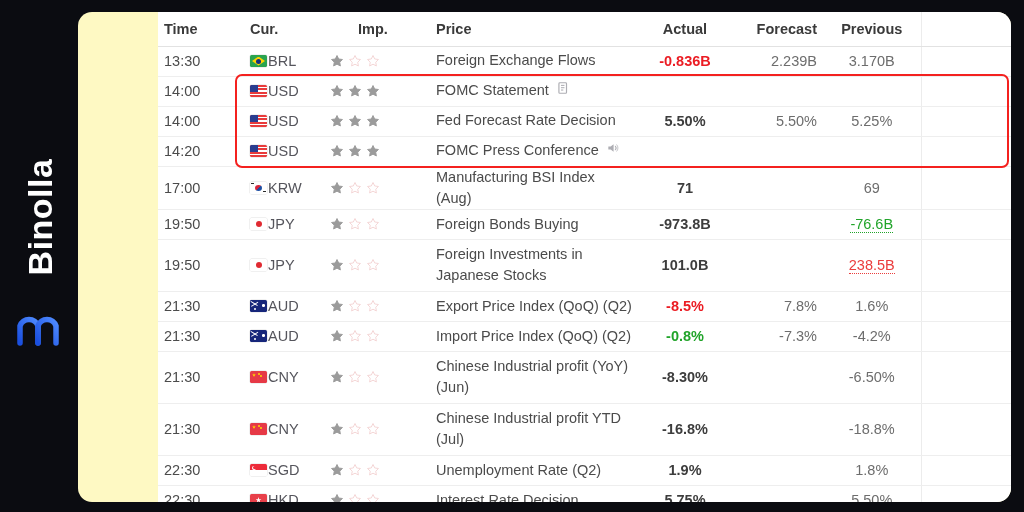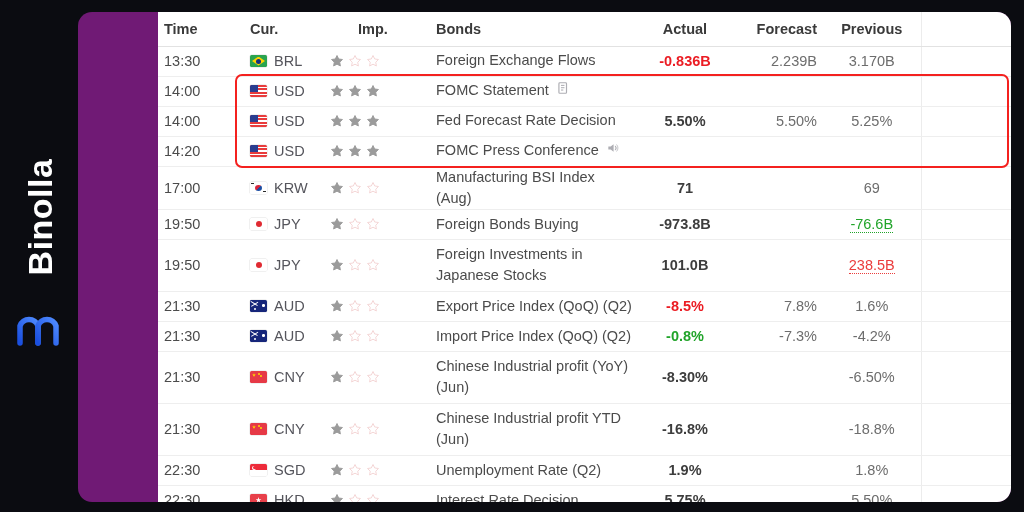--- a/index.html
+++ b/index.html
@@ -33,21 +33,21 @@
   .brand-mark {
     position: absolute; left: 15px; top: 306px;
     width: 46px; height: 40px;
   }
 
   
   .card {
     position: absolute;
     left: 78px; top: 12px;
     width: 933px; height: 490px;
-    background: #701a75;
+    background: #fef9c3;
     border-radius: 14px;
     overflow: hidden;
   }
 
   
   .cal-table {
     position: absolute;
     left: 80px; top: 0px;
     width: 853px;
     border-collapse: collapse;
@@ -91,21 +91,21 @@
 
   
   .v-bold   { font-weight: bold; color: #3d3d3d; }
   .v-red    { font-weight: bold; color: #eb1c23; }
   .v-green  { font-weight: bold; color: #21a42a; }
   .v-plain  { color: #6d6d6d; }
   .v-prev-green { color: #21a42a; border-bottom: 1px dotted #21a42a; }
   .v-prev-red   { color: #eb3d3d; border-bottom: 1px dotted #eb3d3d; }
 
   
-  .cur-wrap { display: flex; align-items: center; gap: 7px; }
+  .cur-wrap { display: flex; align-items: center; gap: 1px; }
   .flag {
     width: 17px; height: 12px; flex: 0 0 auto;
     border-radius: 1.5px;
     position: relative; overflow: hidden;
     box-shadow: 0 0 0 0.5px rgba(0,0,0,0.12);
   }
   .cur-code { color: #55555c; font-size: 14.5px; }
 
   
   .stars { display: flex; gap: 4px; align-items: center; }
@@ -147,21 +147,21 @@
     </div>
   </div>
 
   <div class="card">
     <table class="cal-table">
       <thead>
         <tr>
           <th class="col-time">Time</th>
           <th class="col-cur">Cur.</th>
           <th class="col-imp">Imp.</th>
-          <th class="col-event">Bonds</th>
+          <th class="col-event">Price</th>
           <th class="col-actual">Actual</th>
           <th class="col-forecast">Forecast</th>
           <th class="col-previous">Previous</th>
           <th class="col-pad"></th>
         </tr>
       </thead>
       <tbody id="tbody">
           <tr class="">
             <td class="col-time">13:30</td>
             <td class="col-cur">
@@ -526,21 +526,21 @@
                 </svg>
                 <svg class="star" viewBox="0 0 24 24" aria-hidden="true">
                   <path d="M12 2.6l2.9 5.9 6.5.95-4.7 4.6 1.1 6.45L12 17.45 6.2 20.5l1.1-6.45-4.7-4.6 6.5-.95z" fill="none" stroke="#f3d3d3" stroke-width="1.6" stroke-linejoin="round"></path>
                 </svg>
                 <svg class="star" viewBox="0 0 24 24" aria-hidden="true">
                   <path d="M12 2.6l2.9 5.9 6.5.95-4.7 4.6 1.1 6.45L12 17.45 6.2 20.5l1.1-6.45-4.7-4.6 6.5-.95z" fill="none" stroke="#f3d3d3" stroke-width="1.6" stroke-linejoin="round"></path>
                 </svg>
               </span>
             </td>
             <td class="col-event"><span class="evt-wrap">
-                <span>Chinese Industrial profit YTD (Jun)</span>
+                <span>Chinese Industrial profit YTD (Jul)</span>
               </span></td>
             <td class="col-actual"><span class="v-bold">-16.8%</span></td>
             <td class="col-forecast"></td>
             <td class="col-previous"><span class="v-plain">-18.8%</span></td>
             <td class="col-pad"></td>
           </tr>
           <tr class="">
             <td class="col-time">22:30</td>
             <td class="col-cur">
               <span class="cur-wrap">

